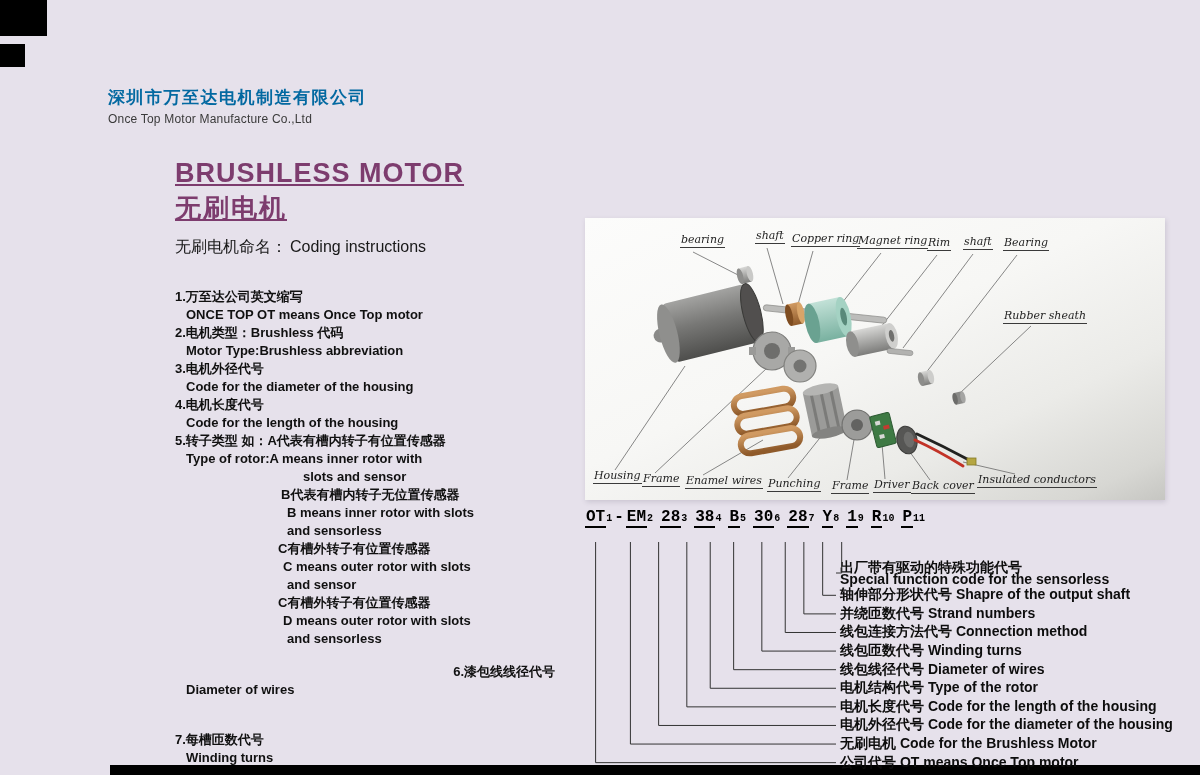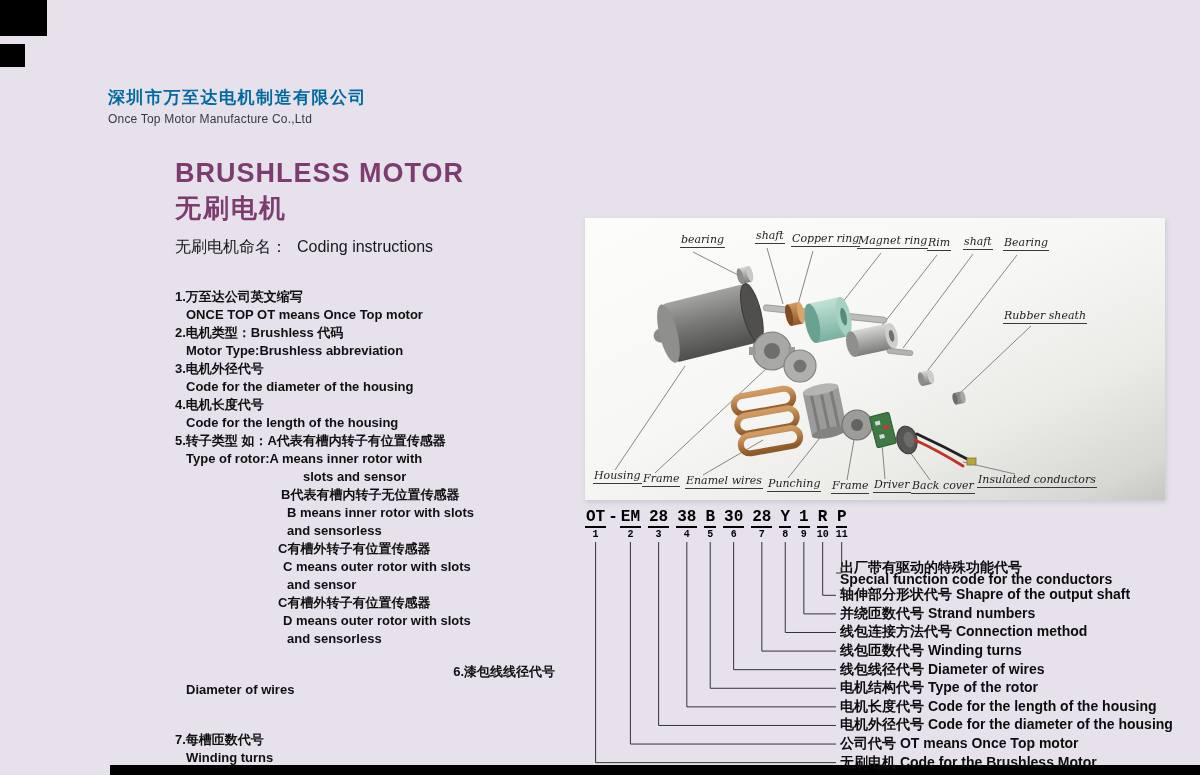--- a/index.html
+++ b/index.html
@@ -10,26 +10,26 @@
     color:#141414;
   }
   .crop-a{position:absolute;left:0;top:0;width:47px;height:36px;background:#000;}
   .crop-b{position:absolute;left:0;top:44px;width:25px;height:23px;background:#000;}
   .bottom-bar{position:absolute;left:110px;right:0;bottom:0;height:10px;background:#000;}
 
   .company{position:absolute;left:108px;top:86px;}
   .company-zh{font-size:17px;font-weight:bold;color:#0369a1;letter-spacing:1.5px;}
   .company-en{font-size:12px;color:#3a3a3a;margin-top:3px;letter-spacing:.2px;}
 
-  .title{position:absolute;left:175px;top:158px;color:#7d3c6e;}
+  .title{position:absolute;left:175px;top:158px;color:#7d3c6e;text-decoration:underline;}
   .title-en{font-size:27px;font-weight:bold;letter-spacing:1px;}
   .title-zh{font-size:26px;font-weight:bold;margin-top:2px;letter-spacing:2px;}
 
   .subtitle{position:absolute;left:175px;top:237px;font-size:16px;color:#181818;}
-  .subtitle .zh{margin-right:10px;}
+  .subtitle .zh{margin-right:3px;}
 
   .instructions{position:absolute;left:175px;top:288px;width:380px;
     font-size:13px;font-weight:bold;color:#101010;line-height:18px;}
   .instructions .line{white-space:nowrap;}
   .i0{margin-left:0;}
   .i1{margin-left:11px;}
   .i2{margin-left:106px;}
   .i3{margin-left:112px;}
   .i4{margin-left:128px;}
   .i5{margin-left:103px;}
@@ -41,21 +41,21 @@
     background:linear-gradient(155deg,#fcfcfb 0%,#f7f7f5 45%,#ebebe8 72%,#d7d7d3 92%,#c6c6c2 100%);
     box-shadow:1px 2px 5px rgba(80,70,95,.18);}
   .dlabel{position:absolute;white-space:nowrap;
     font-family:"DejaVu Serif",serif;font-style:italic;
     font-size:11px;line-height:12px;color:#1e1e1e;
     border-bottom:1px solid #3a3a3a;padding:0 1px 1px;}
   .parts{position:absolute;left:0;top:0;width:580px;height:282px;}
 
   .code-line{position:absolute;left:585px;top:508px;display:flex;align-items:flex-start;
     font-family:"Liberation Mono",monospace;font-weight:bold;font-size:16px;color:#000;}
-  .seg{display:flex;flex-direction:column;align-items:center;margin-right:7px;}
+  .seg{display:flex;flex-direction:row;align-items:center;margin-right:7px;}
   .seg .seg-t{border-bottom:2px solid #000;padding:0 1px;line-height:18px;}
   .seg .seg-num{font-size:10px;line-height:12px;margin-top:1px;}
   .hyph{margin:0 2px 0 -5px;line-height:18px;}
 
   .code-rows{position:absolute;left:840px;top:560px;width:340px;}
   .crow{height:18.6px;display:flex;align-items:center;white-space:nowrap;
     font-size:14px;font-weight:bold;color:#0d0d0d;}
   .crow.two{height:26px;flex-direction:column;align-items:flex-start;justify-content:center;line-height:12px;}
 
   #connectors{position:absolute;left:0;top:0;width:1200px;height:775px;pointer-events:none;}
@@ -319,21 +319,21 @@
   </span>
   <span class="seg">
     <span class="seg-t">P</span>
     <span class="seg-num">11</span>
   </span>
 </div>
 
 <div class="code-rows">
   <div class="crow two">
     <span>出厂带有驱动的特殊功能代号</span>
-    <span>Special function code for the conductors</span>
+    <span>Special function code for the sensorless</span>
   </div>
   <div class="crow">
       <span>轴伸部分形状代号 Shapre of the output shaft</span>
     </div>
   <div class="crow">
       <span>并绕匝数代号 Strand numbers</span>
     </div>
   <div class="crow">
       <span>线包连接方法代号 Connection method</span>
     </div>
@@ -346,24 +346,24 @@
   <div class="crow">
       <span>电机结构代号 Type of the rotor</span>
     </div>
   <div class="crow">
       <span>电机长度代号 Code for the length of the housing</span>
     </div>
   <div class="crow">
       <span>电机外径代号 Code for the diameter of the housing</span>
     </div>
   <div class="crow">
+      <span>无刷电机 Code for the Brushless Motor</span>
+    </div>
+  <div class="crow">
       <span>公司代号 OT means Once Top motor</span>
-    </div>
-  <div class="crow">
-      <span>无刷电机 Code for the Brushless Motor</span>
     </div>
 </div>
 
 <svg id="connectors">
     <path d="M595.6015625,542 L595.6015625,762.640625 L836,762.640625" fill="none" stroke="#333" stroke-width="1"></path>
     <path d="M630.4140625,542 L630.4140625,744.046875 L836,744.046875" fill="none" stroke="#333" stroke-width="1"></path>
     <path d="M658.6171875,542 L658.6171875,725.453125 L836,725.453125" fill="none" stroke="#333" stroke-width="1"></path>
     <path d="M686.8203125,542 L686.8203125,706.859375 L836,706.859375" fill="none" stroke="#333" stroke-width="1"></path>
     <path d="M710.2265625,542 L710.2265625,688.265625 L836,688.265625" fill="none" stroke="#333" stroke-width="1"></path>
     <path d="M733.6328125,542 L733.6328125,669.671875 L836,669.671875" fill="none" stroke="#333" stroke-width="1"></path>

